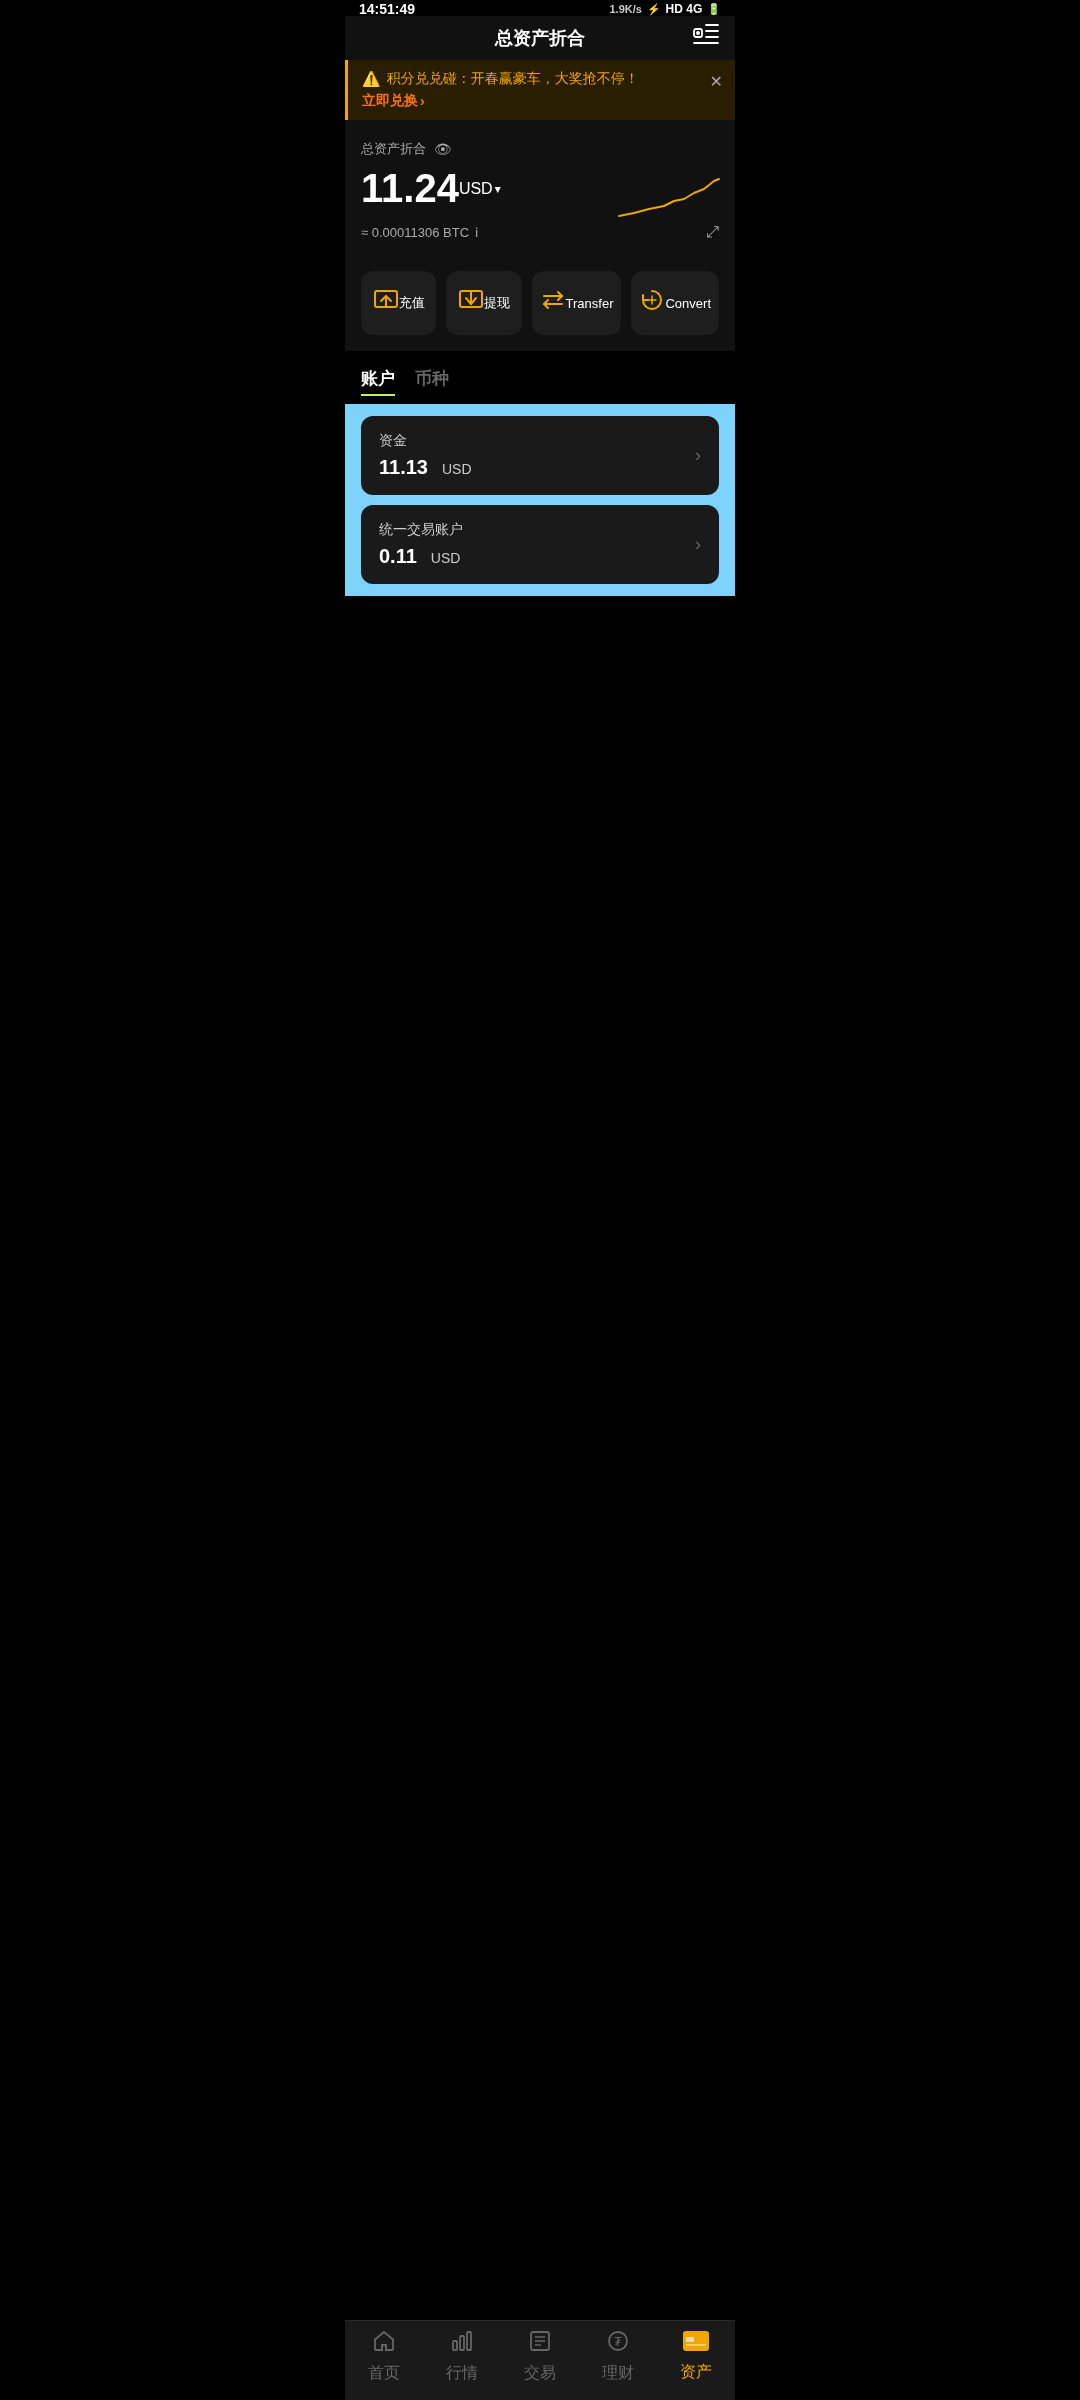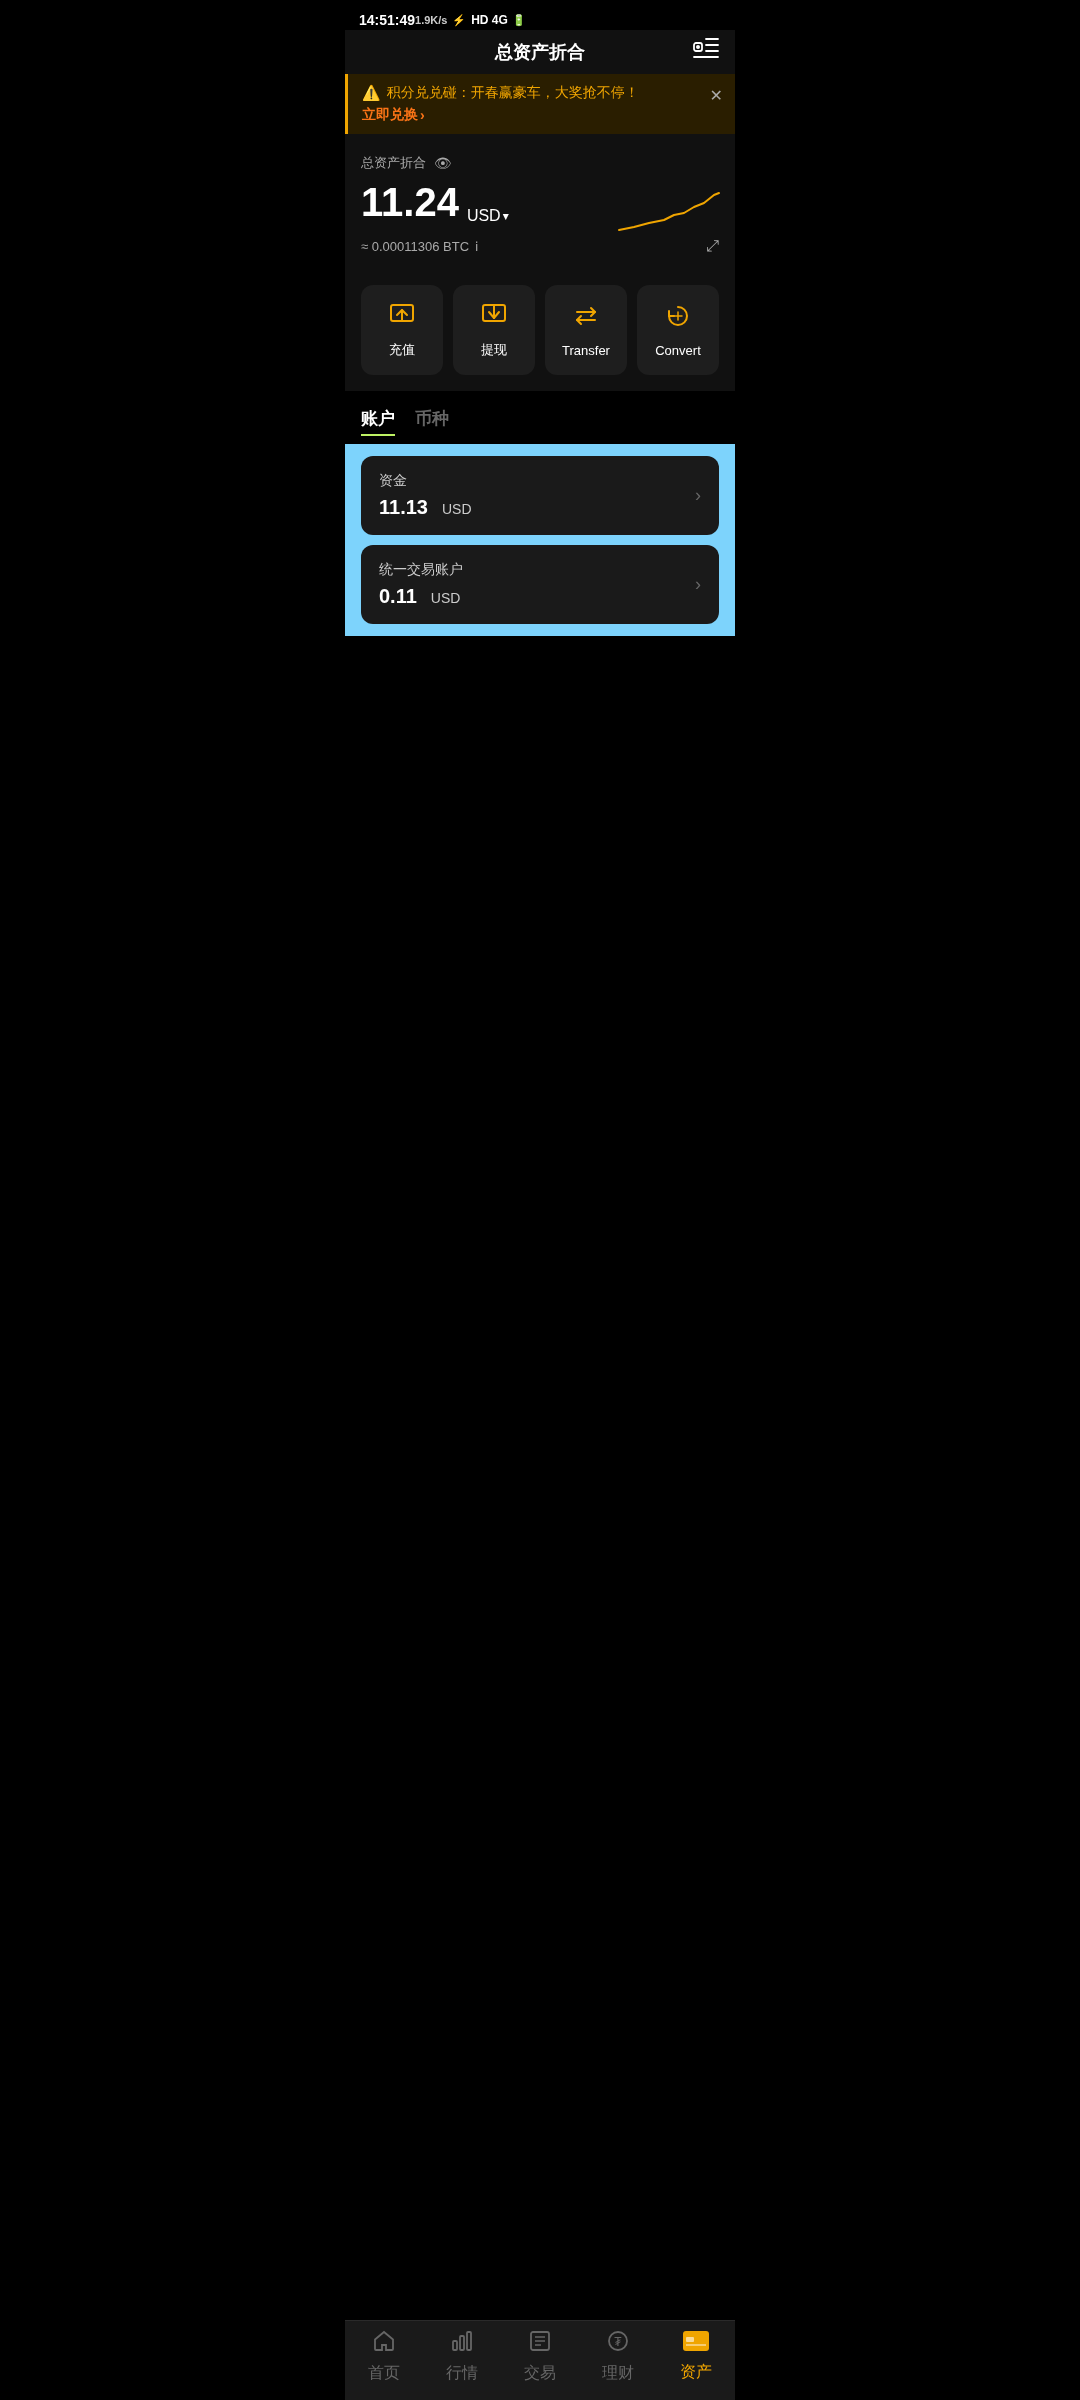--- a/index.html
+++ b/index.html
@@ -12,27 +12,27 @@
       width: 390px;
       min-height: 860px;
       margin: 0 auto;
       position: relative;
       overflow-x: hidden;
     }
 
     
     .status-bar {
       display: flex;
+      justify-content: space-between;
       align-items: center;
       padding: 6px 14px 4px;
       font-size: 13px;
       font-weight: 600;
       background: #000;
-      height: 22px;
-      margin-top: 8px;
+      height: 16px;
     }
     .status-time { font-size: 14px; font-weight: 700; }
     .status-right {
       display: flex;
       align-items: center;
       gap: 5px;
       font-size: 11px;
     }
     .status-speed { font-size: 11px; color: #ccc; }
 
@@ -108,22 +108,21 @@
       font-size: 13px;
       color: #aaa;
       display: flex;
       align-items: center;
       gap: 8px;
       margin-bottom: 8px;
     }
     .eye-icon { font-size: 14px; color: #aaa; cursor: pointer; }
     .asset-main-row {
       display: flex;
-      align-items: flex-end;
-      gap: 8px;
+      align-items: center;
       position: relative;
     }
     .asset-amount {
       font-size: 40px;
       font-weight: 700;
       color: #fff;
     }
     .asset-currency {
       font-size: 16px;
       color: #fff;
@@ -161,28 +160,26 @@
       display: grid;
       grid-template-columns: repeat(4, 1fr);
       gap: 10px;
       padding: 20px 16px 16px;
       background: #111;
     }
     .action-btn {
       background: #1e1e1e;
       border-radius: 12px;
       display: flex;
-      flex-direction: column;
       align-items: center;
       justify-content: center;
       padding: 16px 8px;
       cursor: pointer;
       border: none;
       color: #fff;
-      gap: 8px;
     }
     .action-btn-icon {
       font-size: 24px;
       color: #f0a500;
     }
     .action-btn-label {
       font-size: 13px;
       color: #fff;
     }
 

